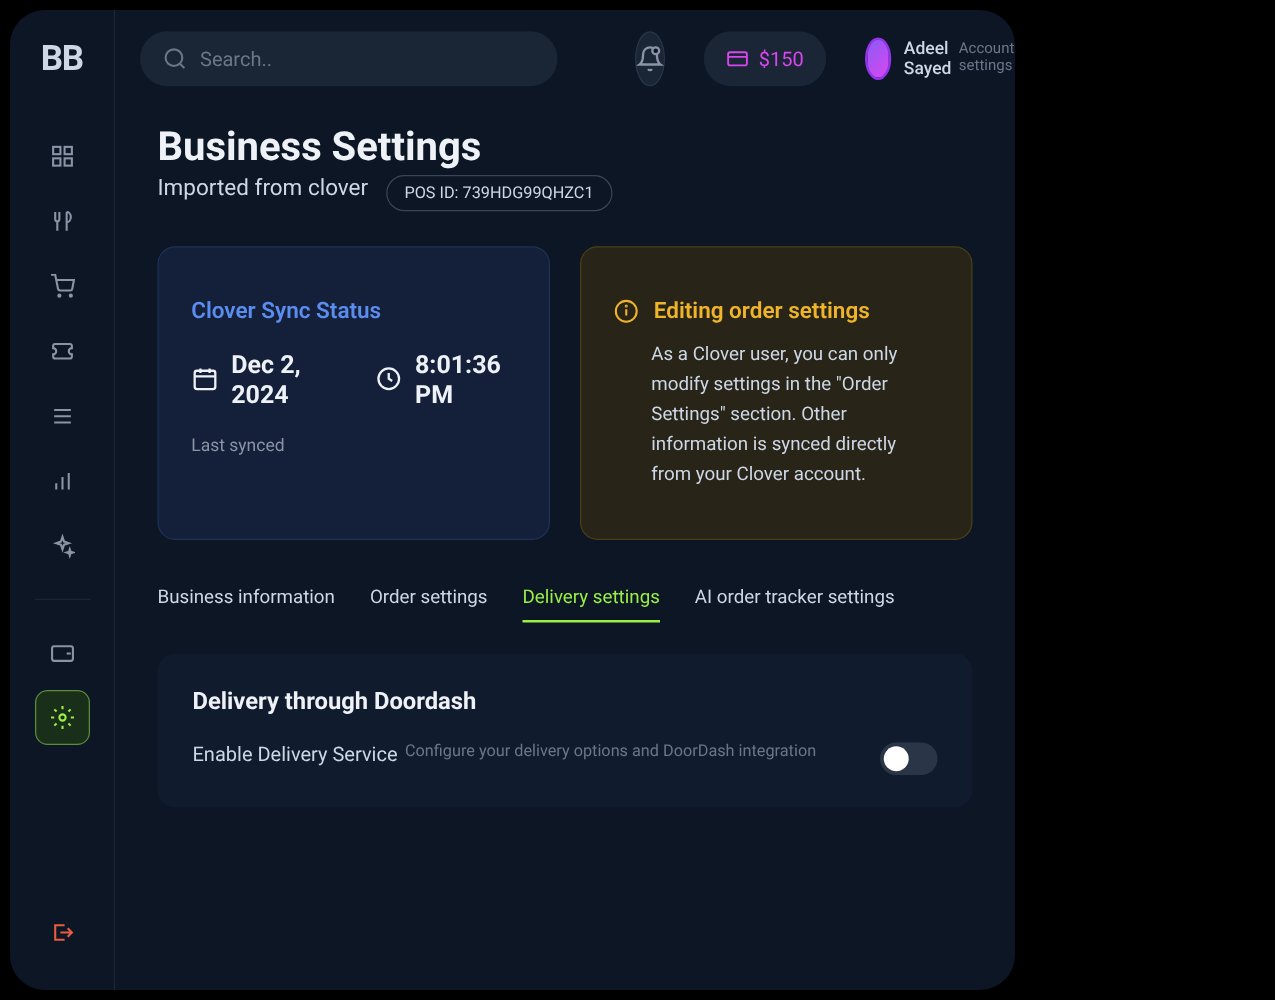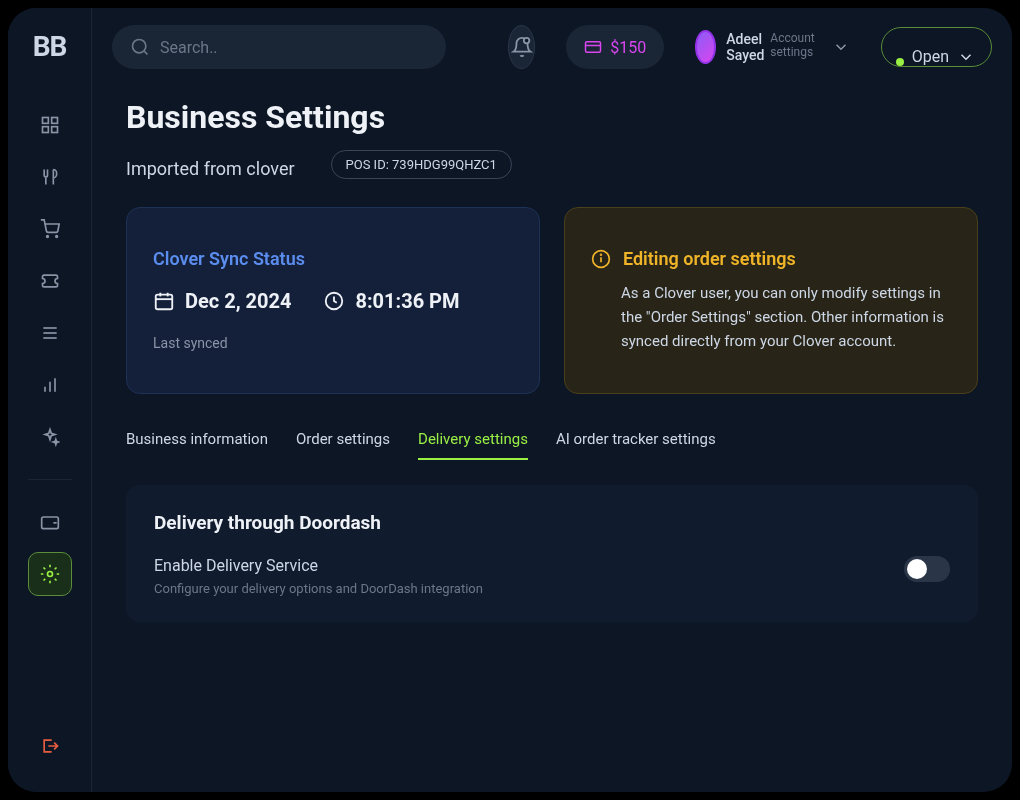--- a/index.html
+++ b/index.html
@@ -1,17 +1,17 @@
 <!DOCTYPE html>
 <html><head>
 <meta charset="utf-8">
 <style>
 *{margin:0;padding:0;box-sizing:border-box;font-family:-apple-system,BlinkMacSystemFont,'Segoe UI',Roboto,sans-serif}
 body{background:#000;width:1020px;height:800px;overflow:hidden}
-.app{width:1004px;height:784px;margin:8px;background:#0c1625;border-radius:28px;display:flex;overflow:hidden;position:relative}
+.app{width:804px;height:784px;margin:8px;background:#0c1625;border-radius:28px;display:flex;overflow:hidden;position:relative}
 .sidebar{width:84px;background:#0c1625;border-right:1px solid #1a2536;display:flex;flex-direction:column;align-items:center;padding-top:22px}
 .logo{color:#cdd7e5;font-size:28px;font-weight:700;letter-spacing:-1px;margin-bottom:40px}
 .nav-items{display:flex;flex-direction:column;gap:8px;align-items:center;width:100%}
 .nav-item{width:44px;height:44px;display:flex;align-items:center;justify-content:center;border-radius:10px;cursor:pointer;color:#8a94a6}
 .nav-item.active{background:#1a2f1a;border:1px solid #5a8c3a;color:#9aef44}
 .nav-divider{width:44px;height:1px;background:#1a2536;margin:12px 0}
 .nav-spacer{flex:1}
 .logout{width:44px;height:44px;display:flex;align-items:center;justify-content:center;cursor:pointer;color:#e85d3f;margin-bottom:24px}
 .main{flex:1;display:flex;flex-direction:column;overflow:hidden}
 .topbar{height:78px;display:flex;align-items:center;padding:0 20px;gap:31px}
@@ -22,22 +22,22 @@
 .topbar-spacer{flex:1}
 .money{height:44px;background:#1a2536;border-radius:22px;display:flex;align-items:center;padding:0 18px;gap:8px;color:#d946ef;font-weight:400;cursor:pointer}
 .user{display:flex;align-items:center;gap:10px;cursor:pointer}
 .avatar{width:34px;height:34px;border-radius:50%;background:linear-gradient(135deg,#8b5cf6,#d946ef);border:2px solid #9333ea}
 .user-text{display:flex;}
 .user-name{color:#cdd7e5;font-size:14px;font-weight:500}
 .user-sub{color:#6b7688;font-size:12px}
 .open-btn{height:40px;border:1.5px solid #5a8c3a;border-radius:22px;display:flex;align-items:flex-end;padding:0 16px 0 14px;gap:8px;cursor:pointer;color:#cdd7e5;font-weight:400}
 .dot{width:8px;height:8px;border-radius:50%;background:#9aef44}
 .content{flex:1;padding:12px 34px 0;overflow-y:auto}
-.page-title{color:#eef2f7;font-size:32px;font-weight:700;margin-bottom:14px}
-.subtitle-row{display:flex;align-items:flex-end;gap:36px;margin-bottom:28px}
+.page-title{color:#eef2f7;font-size:32px;font-weight:700;margin-bottom:4px}
+.subtitle-row{display:flex;align-items:flex-start;gap:14px;margin-bottom:28px}
 .subtitle{color:#cdd7e5;font-size:18px}
 .pill{border:1px solid #3a4658;border-radius:18px;padding:6px 14px;color:#cdd7e5;font-size:13px}
 .cards{display:flex;gap:24px;margin-bottom:36px}
 .card{flex:1;border-radius:14px;padding:40px 26px}
 .card-sync{background:#14203a;border:1px solid #1e3256}
 .card-warn{background:#282518;border:1px solid #4a3f1a}
 .sync-title{color:#5b8def;font-size:18px;font-weight:600;margin-bottom:20px}
 .datetime{display:flex;gap:32px;margin-bottom:22px}
 .dt-item{display:flex;align-items:center;gap:10px;color:#eef2f7;font-size:20px;font-weight:700}
 .sync-footer{display:flex;align-items:center;justify-content:space-between}
@@ -45,21 +45,21 @@
 .sync-btn{border:1px solid #3a4658;border-radius:18px;padding:6px 14px;color:#cdd7e5;font-size:13px;display:flex;align-items:center;gap:6px;cursor:pointer}
 .warn-head{display:flex;align-items:center;gap:12px;margin-bottom:12px}
 .warn-title{color:#f0b429;font-size:18px;font-weight:600}
 .warn-text{color:#cdd7e5;font-size:15px;line-height:1.6;padding-left:30px}
 .tabs{display:flex;gap:28px;border-bottom:1px solid transparent;margin-bottom:24px}
 .tab{color:#cdd7e5;font-size:15px;padding-bottom:10px;cursor:pointer;border-bottom:2px solid transparent}
 .tab.active{color:#9aef44;border-bottom-color:#9aef44}
 .panel{background:#111b2e;border-radius:14px;padding:26px 28px}
 .panel-title{color:#eef2f7;font-size:19px;font-weight:700;margin-bottom:22px}
 .setting-row{display:flex;align-items:flex-start;justify-content:space-between}
-.setting-text{display:flex;flex-direction:column;gap:6px}
+.setting-text{display:flex;flex-direction:row;gap:6px}
 .setting-label{color:#cdd7e5;font-size:16px}
 .setting-desc{color:#6b7688;font-size:13px}
 .toggle{width:46px;height:26px;background:#2a3648;border-radius:13px;position:relative;cursor:pointer}
 .toggle-knob{width:20px;height:20px;background:#fff;border-radius:50%;position:absolute;top:3px;left:3px}
 svg{flex-shrink:0}
 </style>
 </head>
 <body>
 
 <div class="app">

